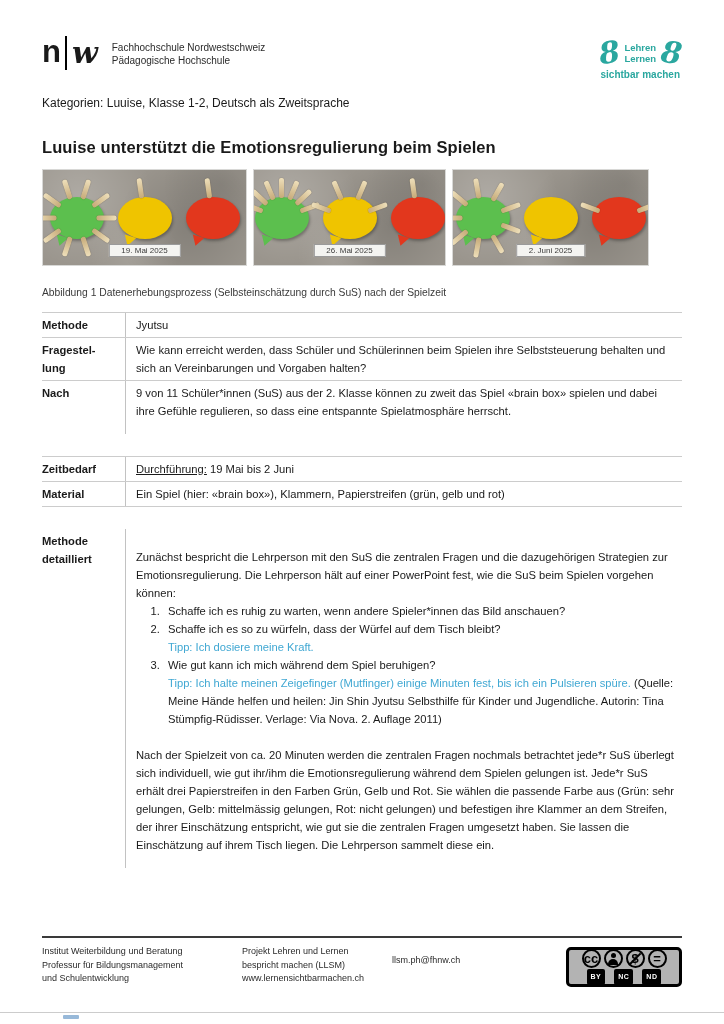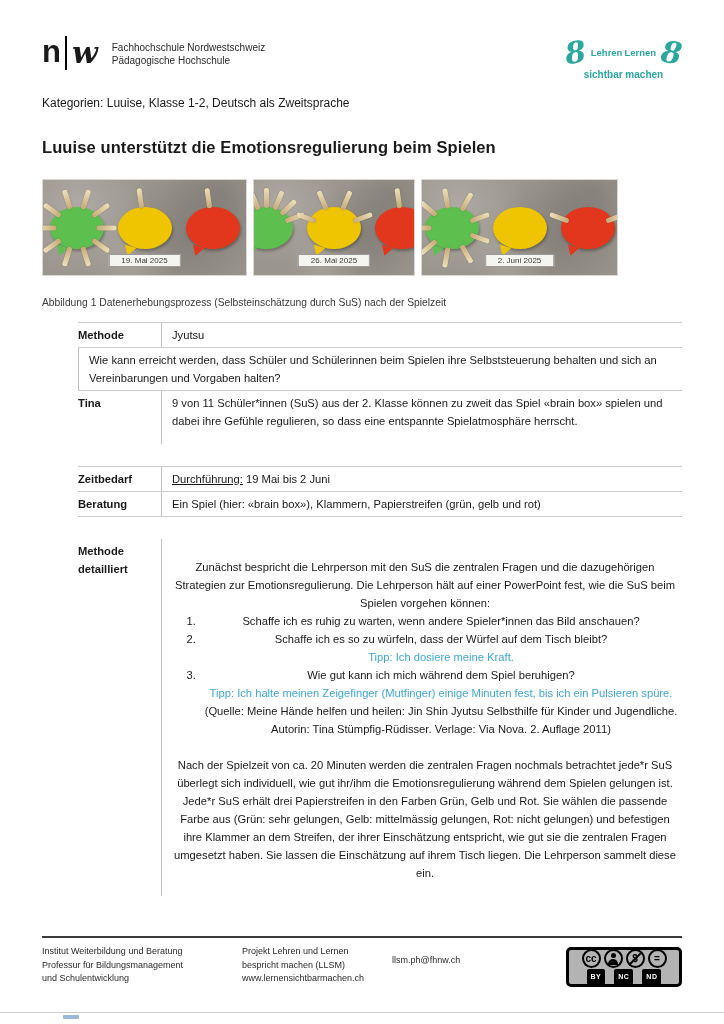--- a/index.html
+++ b/index.html
@@ -12,74 +12,74 @@
   .brand{display:flex;align-items:flex-start;gap:14px;}
   .nw{display:flex;align-items:flex-start;line-height:1;}
   .nw .n{font-size:31px;font-weight:800;letter-spacing:-1px;}
   .nw .bar{width:2px;height:34px;background:#000;margin:0 5px;}
   .nw .w{font-size:30px;font-family:"DejaVu Serif",serif;font-style:italic;font-weight:700;margin-top:2px;}
   .inst{font-size:10px;line-height:13px;color:#2b2b2b;padding-top:5px;}
   .llsm{color:var(--teal);text-align:center;line-height:1;margin-top:2px;}
   .llsm-top{display:flex;align-items:center;gap:3px;justify-content:center;}
   .llsm .eight{font-family:"DejaVu Serif",serif;font-style:italic;font-size:30px;font-weight:700;transform:rotate(-8deg);}
   .llsm .eight.right{transform:rotate(8deg);}
-  .llsm-words{display:flex;flex-direction:row;gap:2px;font-size:9.5px;font-weight:bold;padding:0 2px;}
+  .llsm-words{display:flex;flex-direction:column;gap:2px;font-size:9.5px;font-weight:bold;padding:0 2px;}
   .llsm-sub{font-size:10px;font-weight:bold;margin-top:2px;}
 
   
   .categories{font-size:12px;margin-top:16px;}
   .title{font-size:16.5px;font-weight:bold;margin-top:28px;letter-spacing:.1px;}
 
   
-  .figure-strip{display:flex;gap:6px;margin-top:22px;}
+  .figure-strip{display:flex;gap:6px;margin-top:12px;}
   .photo{height:97px;position:relative;overflow:hidden;border:1px solid #d8d8d6;box-sizing:border-box;
          background-color:#9a958d;
          background-image:radial-gradient(circle at 18% 28%,rgba(255,255,255,.20),transparent 40%),
                           radial-gradient(circle at 72% 60%,rgba(0,0,0,.14),transparent 46%),
                           radial-gradient(circle at 45% 88%,rgba(255,255,255,.12),transparent 32%),
                           radial-gradient(circle at 88% 15%,rgba(0,0,0,.10),transparent 30%);}
   .bubble-row{display:flex;gap:14px;justify-content:center;align-items:center;height:100%;padding-bottom:14px;}
   .bubble-wrap{position:relative;width:54px;height:42px;flex:0 0 auto;}
   .bubble{width:54px;height:42px;border-radius:50%;position:relative;box-shadow:1px 2px 3px rgba(0,0,0,.30);}
   .tail{position:absolute;bottom:-7px;left:5px;width:0;height:0;border:6px solid transparent;border-top-width:10px;border-bottom:0;transform:rotate(18deg);}
   .pin{position:absolute;left:50%;top:50%;width:5px;height:20px;margin:-10px 0 0 -2.5px;border-radius:2px;
        background:linear-gradient(#eedfba,#c6aa78);box-shadow:0 0 1px rgba(60,40,10,.55);}
   .date-label{position:absolute;bottom:8px;left:50%;transform:translateX(-50%);background:#f4f4f1;border:1px solid #9a9a9a;
               font-size:8px;color:#3c3c3c;padding:1px 12px;white-space:nowrap;}
   .caption{font-size:10.3px;color:#3a3a3a;margin-top:21px;}
 
   
-  .dtable{margin-top:14px;font-size:11.2px;line-height:18px;margin-left:36px;}
+  .dtable{margin-top:14px;font-size:11.2px;line-height:18px;}
   .trow{display:flex;}
   .tlabel{width:83px;flex:0 0 83px;font-weight:bold;padding:3px 6px 3px 0;white-space:pre-line;box-sizing:border-box;}
   .tcell{flex:1;border-left:1px solid #c2c2c2;padding:3px 4px 3px 10px;}
   .b-top{border-top:1px solid #cccccc;}
   .b-bot{border-bottom:1px solid #cccccc;}
   .spacer{height:22px;}
   .ziel .tcell{padding-bottom:14px;}
   .underline{text-decoration:underline;}
-  .detail .tcell{padding-top:19px;padding-bottom:14px;text-align:center;}
+  .detail .tcell{padding-top:19px;padding-bottom:14px;}
   .detail .tlabel{padding-top:3px;}
   .detail p{margin:0;}
   .detail ol{margin:0;padding-left:27px;}
   .detail li{padding-left:5px;margin:0;}
   .tipp{color:var(--tipp-blue);}
   .outro{margin-top:18px !important;}
 
   
   .footer{position:absolute;left:42px;right:42px;top:936px;border-top:2px solid #3a3a3a;padding-top:7px;
           display:flex;font-size:9px;line-height:13.5px;color:#2b2b2b;}
   .fcol1{width:200px;}
   .fcol2{width:150px;}
   .fcol3{flex:1;margin-top:9px;}
   .cc-badge{width:116px;height:40px;background:#b3b3b3;border:3px solid #000;border-radius:5px;box-sizing:border-box;
             display:flex;flex-direction:column;align-items:center;justify-content:center;gap:1px;margin-top:2px;}
   .cc-icons{display:flex;gap:3px;align-items:center;}
   .cc-circle{width:19px;height:19px;border:2px solid #000;border-radius:50%;box-sizing:border-box;position:relative;
-             display:flex;flex-direction:column;align-items:center;justify-content:center;color:#000;font-weight:bold;font-size:10px;line-height:1;}
+             display:flex;flex-direction:column;align-items:center;justify-content:center;color:#000;font-weight:bold;font-size:13px;line-height:1;}
   .p-head{width:5px;height:5px;border-radius:50%;background:#000;}
   .p-body{width:10px;height:6px;border-radius:5px 5px 0 0;background:#000;margin-top:1px;}
   .nc::after{content:"";position:absolute;width:1.8px;height:16px;background:#000;transform:rotate(45deg);}
   .cc-labels{display:flex;gap:9px;}
   .chip{background:#000;color:#fff;font-size:7px;font-weight:bold;padding:1px 4px;border-radius:2px;letter-spacing:.5px;}
 
   .page-break-line{position:absolute;left:0;right:0;top:1012px;height:1px;background:#cccccc;}
   .next-page-fragment{position:absolute;left:63px;top:1015px;width:16px;height:4px;background:#7ea8cf;opacity:.8;border-radius:1px;}
 </style>
 </head>
@@ -141,21 +141,21 @@
           </div>
           <div class="bubble-wrap">
             <div class="bubble" style="background: rgb(226, 55, 29);">
               <div class="tail" style="border-top-color: rgb(226, 55, 29);"></div>
             </div>
             <div class="pin" style="transform: rotate(-8deg) translateY(-30px);"></div>
           </div>
         </div>
         <div class="date-label">19. Mai 2025</div>
       </div>
-      <div class="photo" style="width: 162px;">
+      <div class="photo" style="width: 193px;">
         <div class="bubble-row">
           <div class="bubble-wrap">
             <div class="bubble" style="background: rgb(92, 191, 78);">
               <div class="tail" style="border-top-color: rgb(92, 191, 78);"></div>
             </div>
             <div class="pin" style="transform: rotate(-70deg) translateY(-30px);"></div>
             <div class="pin" style="transform: rotate(-46.6667deg) translateY(-30px);"></div>
             <div class="pin" style="transform: rotate(-23.3333deg) translateY(-30px);"></div>
             <div class="pin" style="transform: rotate(0deg) translateY(-30px);"></div>
             <div class="pin" style="transform: rotate(23.3333deg) translateY(-30px);"></div>
@@ -215,39 +215,41 @@
   <div class="caption">Abbildung 1 Datenerhebungsprozess (Selbsteinschätzung durch SuS) nach der Spielzeit</div>
 
   <div class="dtable">
 
     <div class="trow b-top b-bot">
       <div class="tlabel">Methode</div>
       <div class="tcell">Jyutsu</div>
     </div>
 
     <div class="trow b-bot">
+      <div class="tlabel">Fragestel-
+lung</div>
       <div class="tcell">Wie kann erreicht werden, dass Schüler und Schülerinnen beim Spielen ihre Selbststeuerung behalten und sich an Vereinbarungen und Vorgaben halten?</div>
     </div>
 
     <div class="trow ziel">
-      <div class="tlabel">Tina</div>
+      <div class="tlabel">Nach</div>
       <div class="tcell">9 von 11 Schüler*innen (SuS) aus der 2. Klasse können zu zweit das Spiel «brain box» spielen und dabei ihre Gefühle regulieren, so dass eine entspannte Spielatmosphäre herrscht.</div>
     </div>
 
     <div class="trow spacer"></div>
 
     <div class="trow b-top b-bot">
       <div class="tlabel">Zeitbedarf</div>
       <div class="tcell">
         <span class="underline">Durchführung:</span><span> 19 Mai bis 2 Juni</span>
       </div>
     </div>
 
     <div class="trow b-bot">
-      <div class="tlabel">Beratung</div>
+      <div class="tlabel">Material</div>
       <div class="tcell">Ein Spiel (hier: «brain box»), Klammern, Papierstreifen (grün, gelb und rot)</div>
     </div>
 
     <div class="trow spacer"></div>
 
     <div class="trow detail">
       <div class="tlabel">Methode
 detailliert</div>
       <div class="tcell">
         <p>Zunächst bespricht die Lehrperson mit den SuS die zentralen Fragen und die dazugehörigen Strategien zur Emotionsregulierung. Die Lehrperson hält auf einer PowerPoint fest, wie die SuS beim Spielen vorgehen können:</p>

